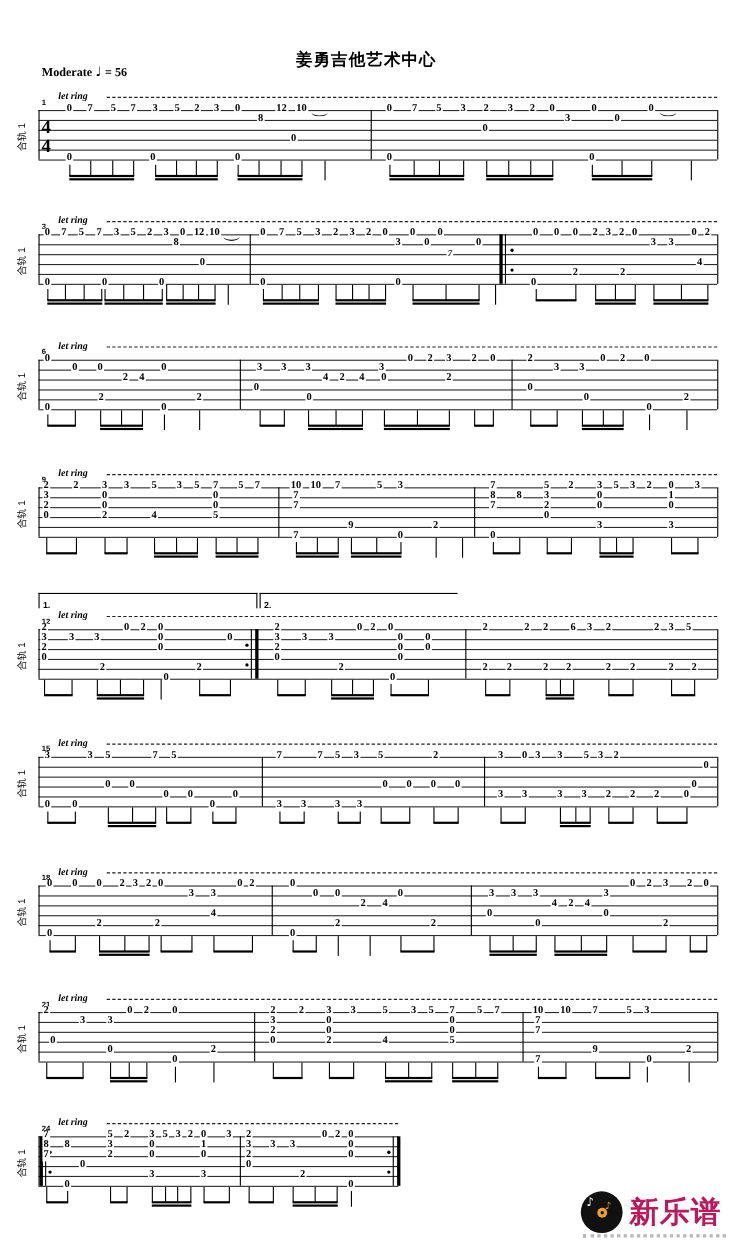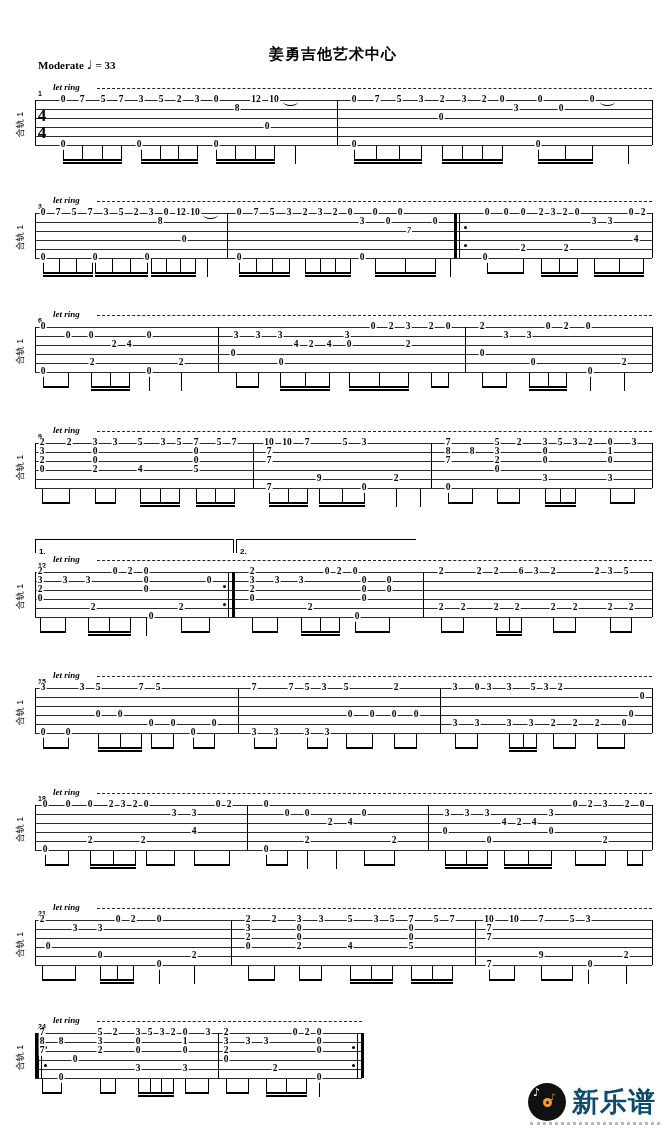--- a/index.html
+++ b/index.html
@@ -33,29 +33,29 @@
   .tsig{position:absolute;font-family:"Liberation Serif",serif;font-weight:bold;font-size:17px;
         transform:translate(-50%,-52%);line-height:1;}
   .tie{position:absolute;width:15px;height:7px;border-bottom:1.3px solid #000;border-radius:0 0 50% 50%;}
   .wm{position:absolute;left:522px;top:1080px;width:144px;height:46px;}
   .wm-disc{position:absolute;left:6px;top:3px;width:38px;height:38px;border-radius:50%;background:#111;}
   .wm-hole{position:absolute;left:21px;top:18px;width:9px;height:9px;border-radius:50%;background:#f59f22;}
   .wm-hole2{position:absolute;left:24px;top:21px;width:3px;height:3px;border-radius:50%;background:#111;}
   .wm-note{position:absolute;left:11px;top:6px;color:#fff;font-size:11px;font-family:"DejaVu Sans",sans-serif;}
   .wm-note2{position:absolute;left:28px;top:12px;color:#f59f22;font-size:9px;font-family:"DejaVu Sans",sans-serif;}
   .wm-text{position:absolute;left:50px;top:4px;font-weight:bold;font-size:27px;letter-spacing:1px;
-           font-family:"Liberation Sans",sans-serif;color:#0c4a6e;}
+           font-family:"Liberation Sans",sans-serif;color:#be185d;}
   .wm-url{position:absolute;left:8px;top:42px;width:130px;border-top:3px dotted #b9b9b9;}
 </style>
 </head>
 <body>
 
 <div id="page">
   <div class="subtitle">姜勇吉他艺术中心</div>
-  <div class="tempo"><span>Moderate</span><span class="note">♩</span><span>= 33</span></div>
+  <div class="tempo"><span>Moderate</span><span class="note">♩</span><span>= 56</span></div>
 
   <div id="systems">
       <div class="sline" style="left: 35px; top: 100px; width: 617px;"></div>
       <div class="sline" style="left: 35px; top: 109px; width: 617px;"></div>
       <div class="sline" style="left: 35px; top: 118px; width: 617px;"></div>
       <div class="sline" style="left: 35px; top: 127px; width: 617px;"></div>
       <div class="sline" style="left: 35px; top: 136px; width: 617px;"></div>
       <div class="sline" style="left: 35px; top: 145px; width: 617px;"></div>
       <div class="bar" style="left: 35px; top: 100px; height: 45px;"></div>
       <div class="mnum" style="left: 38px; top: 90px;">1</div>

